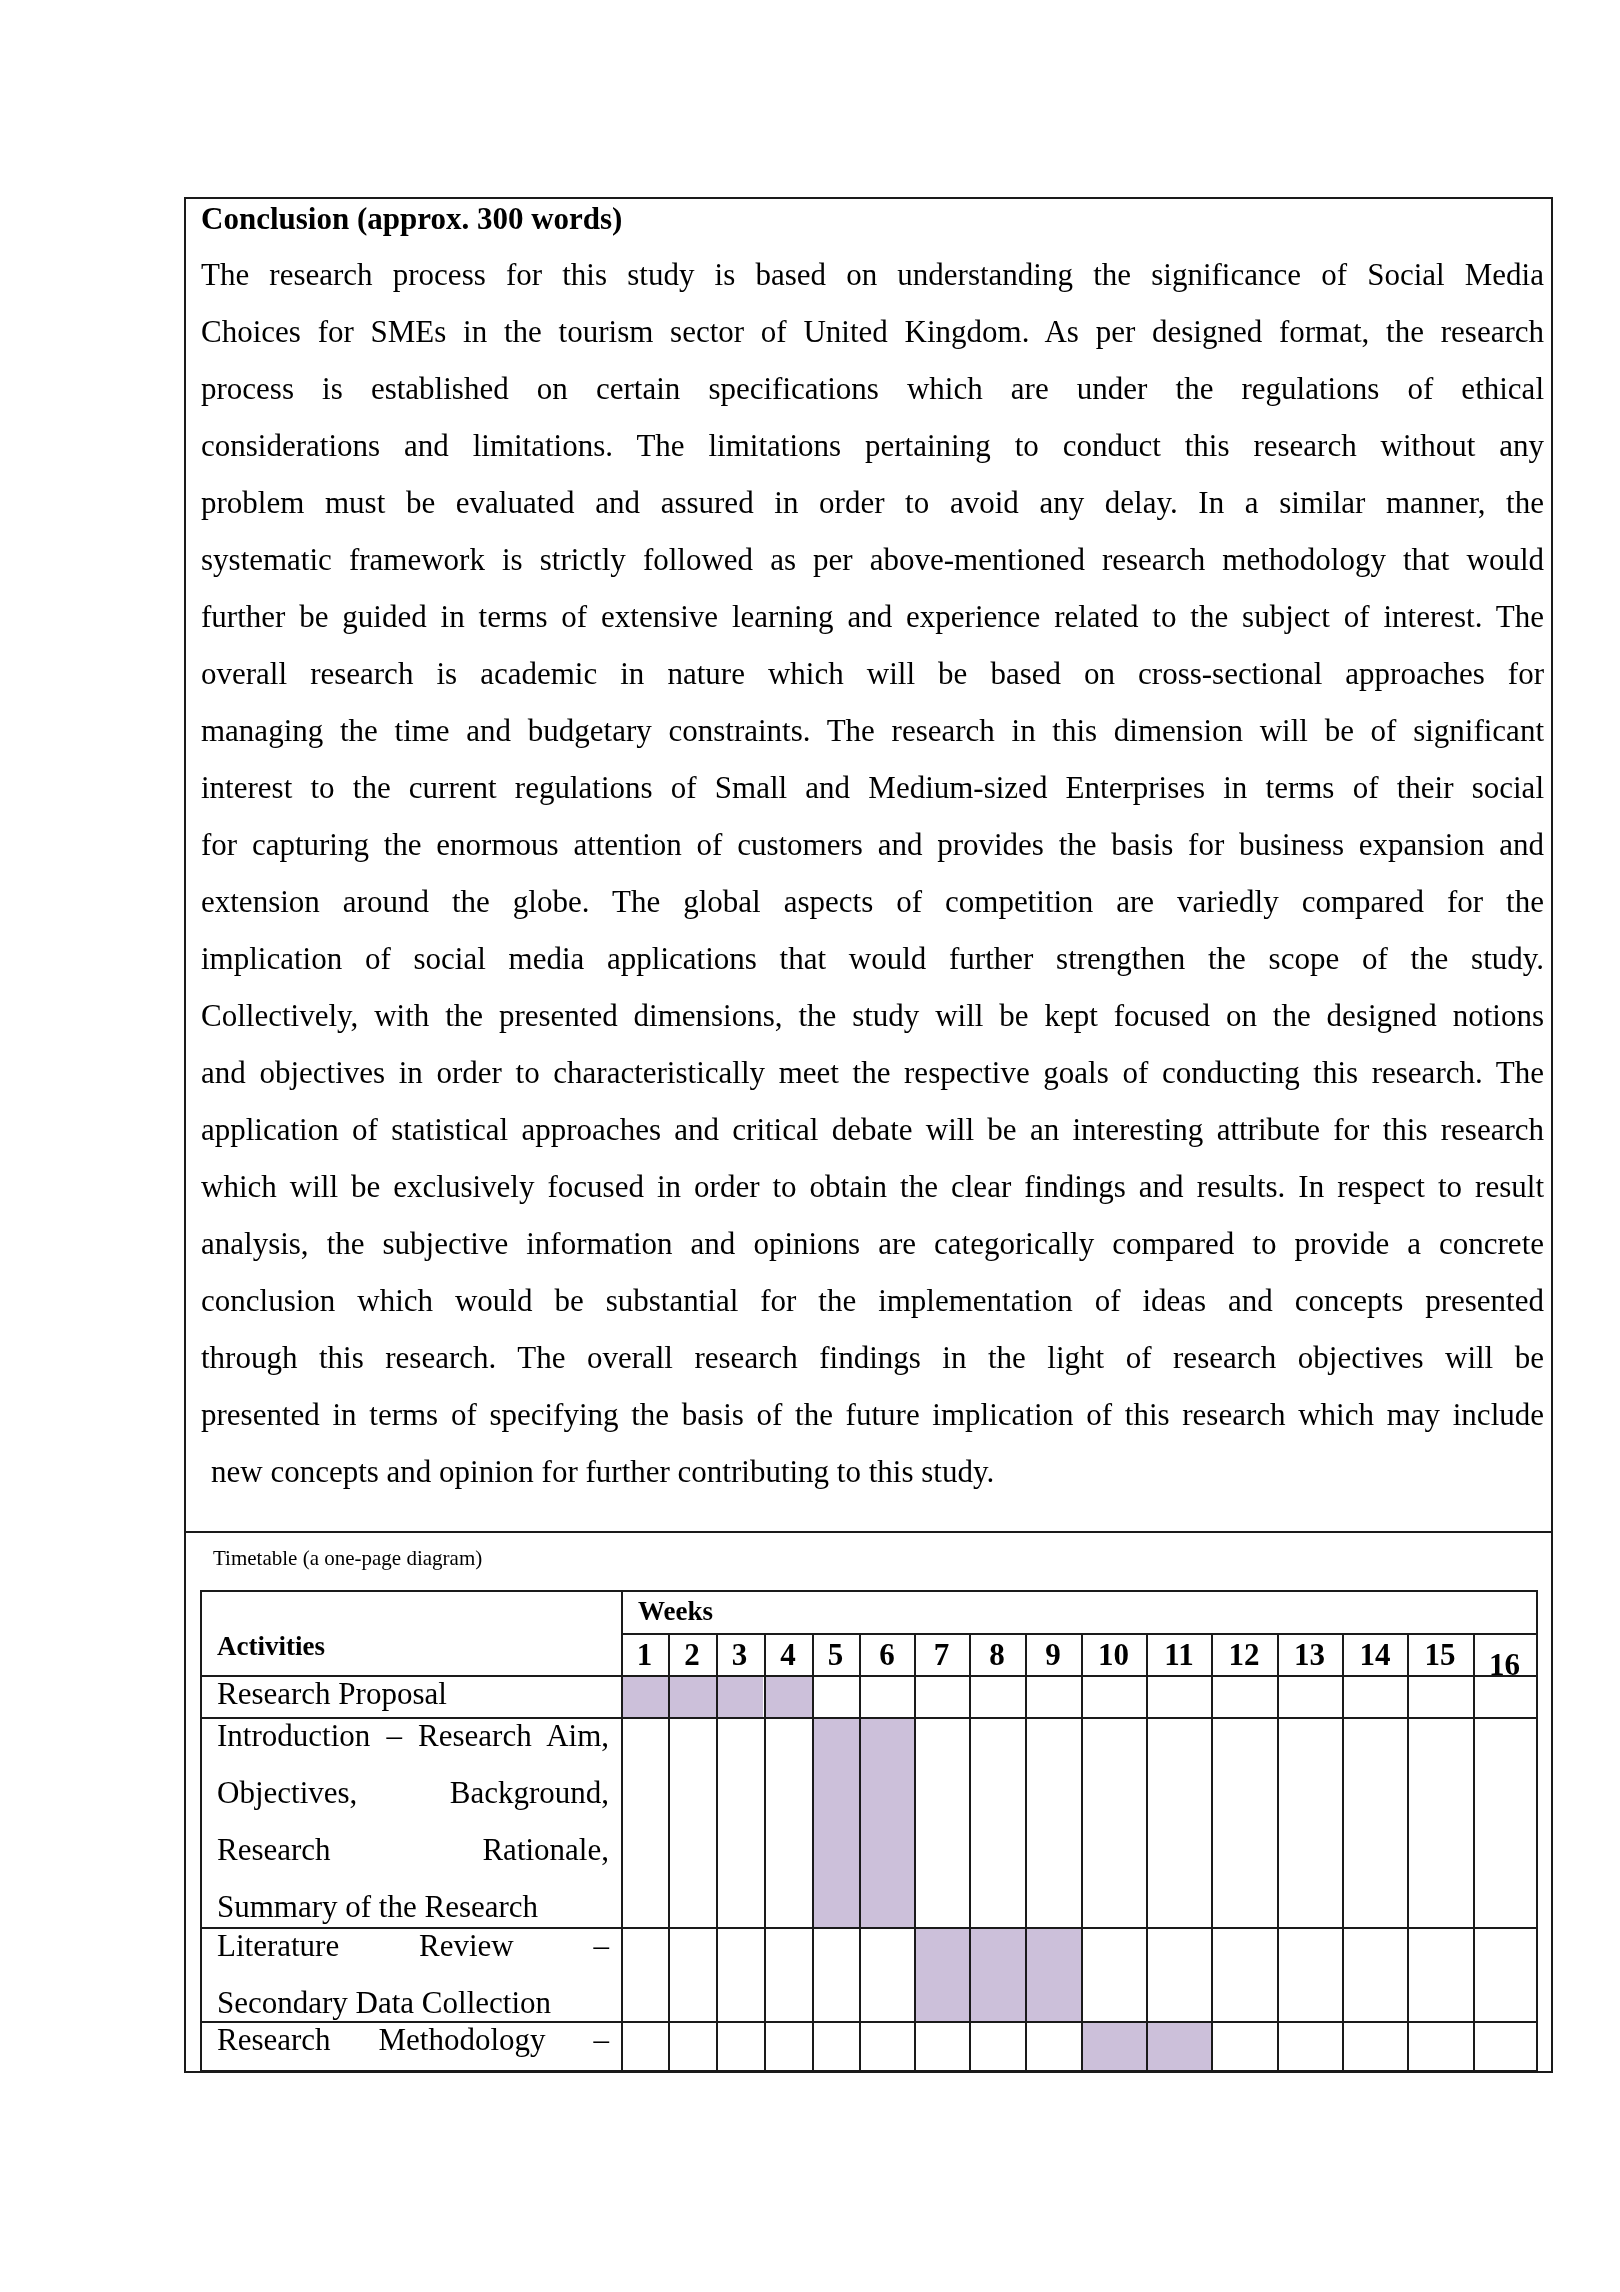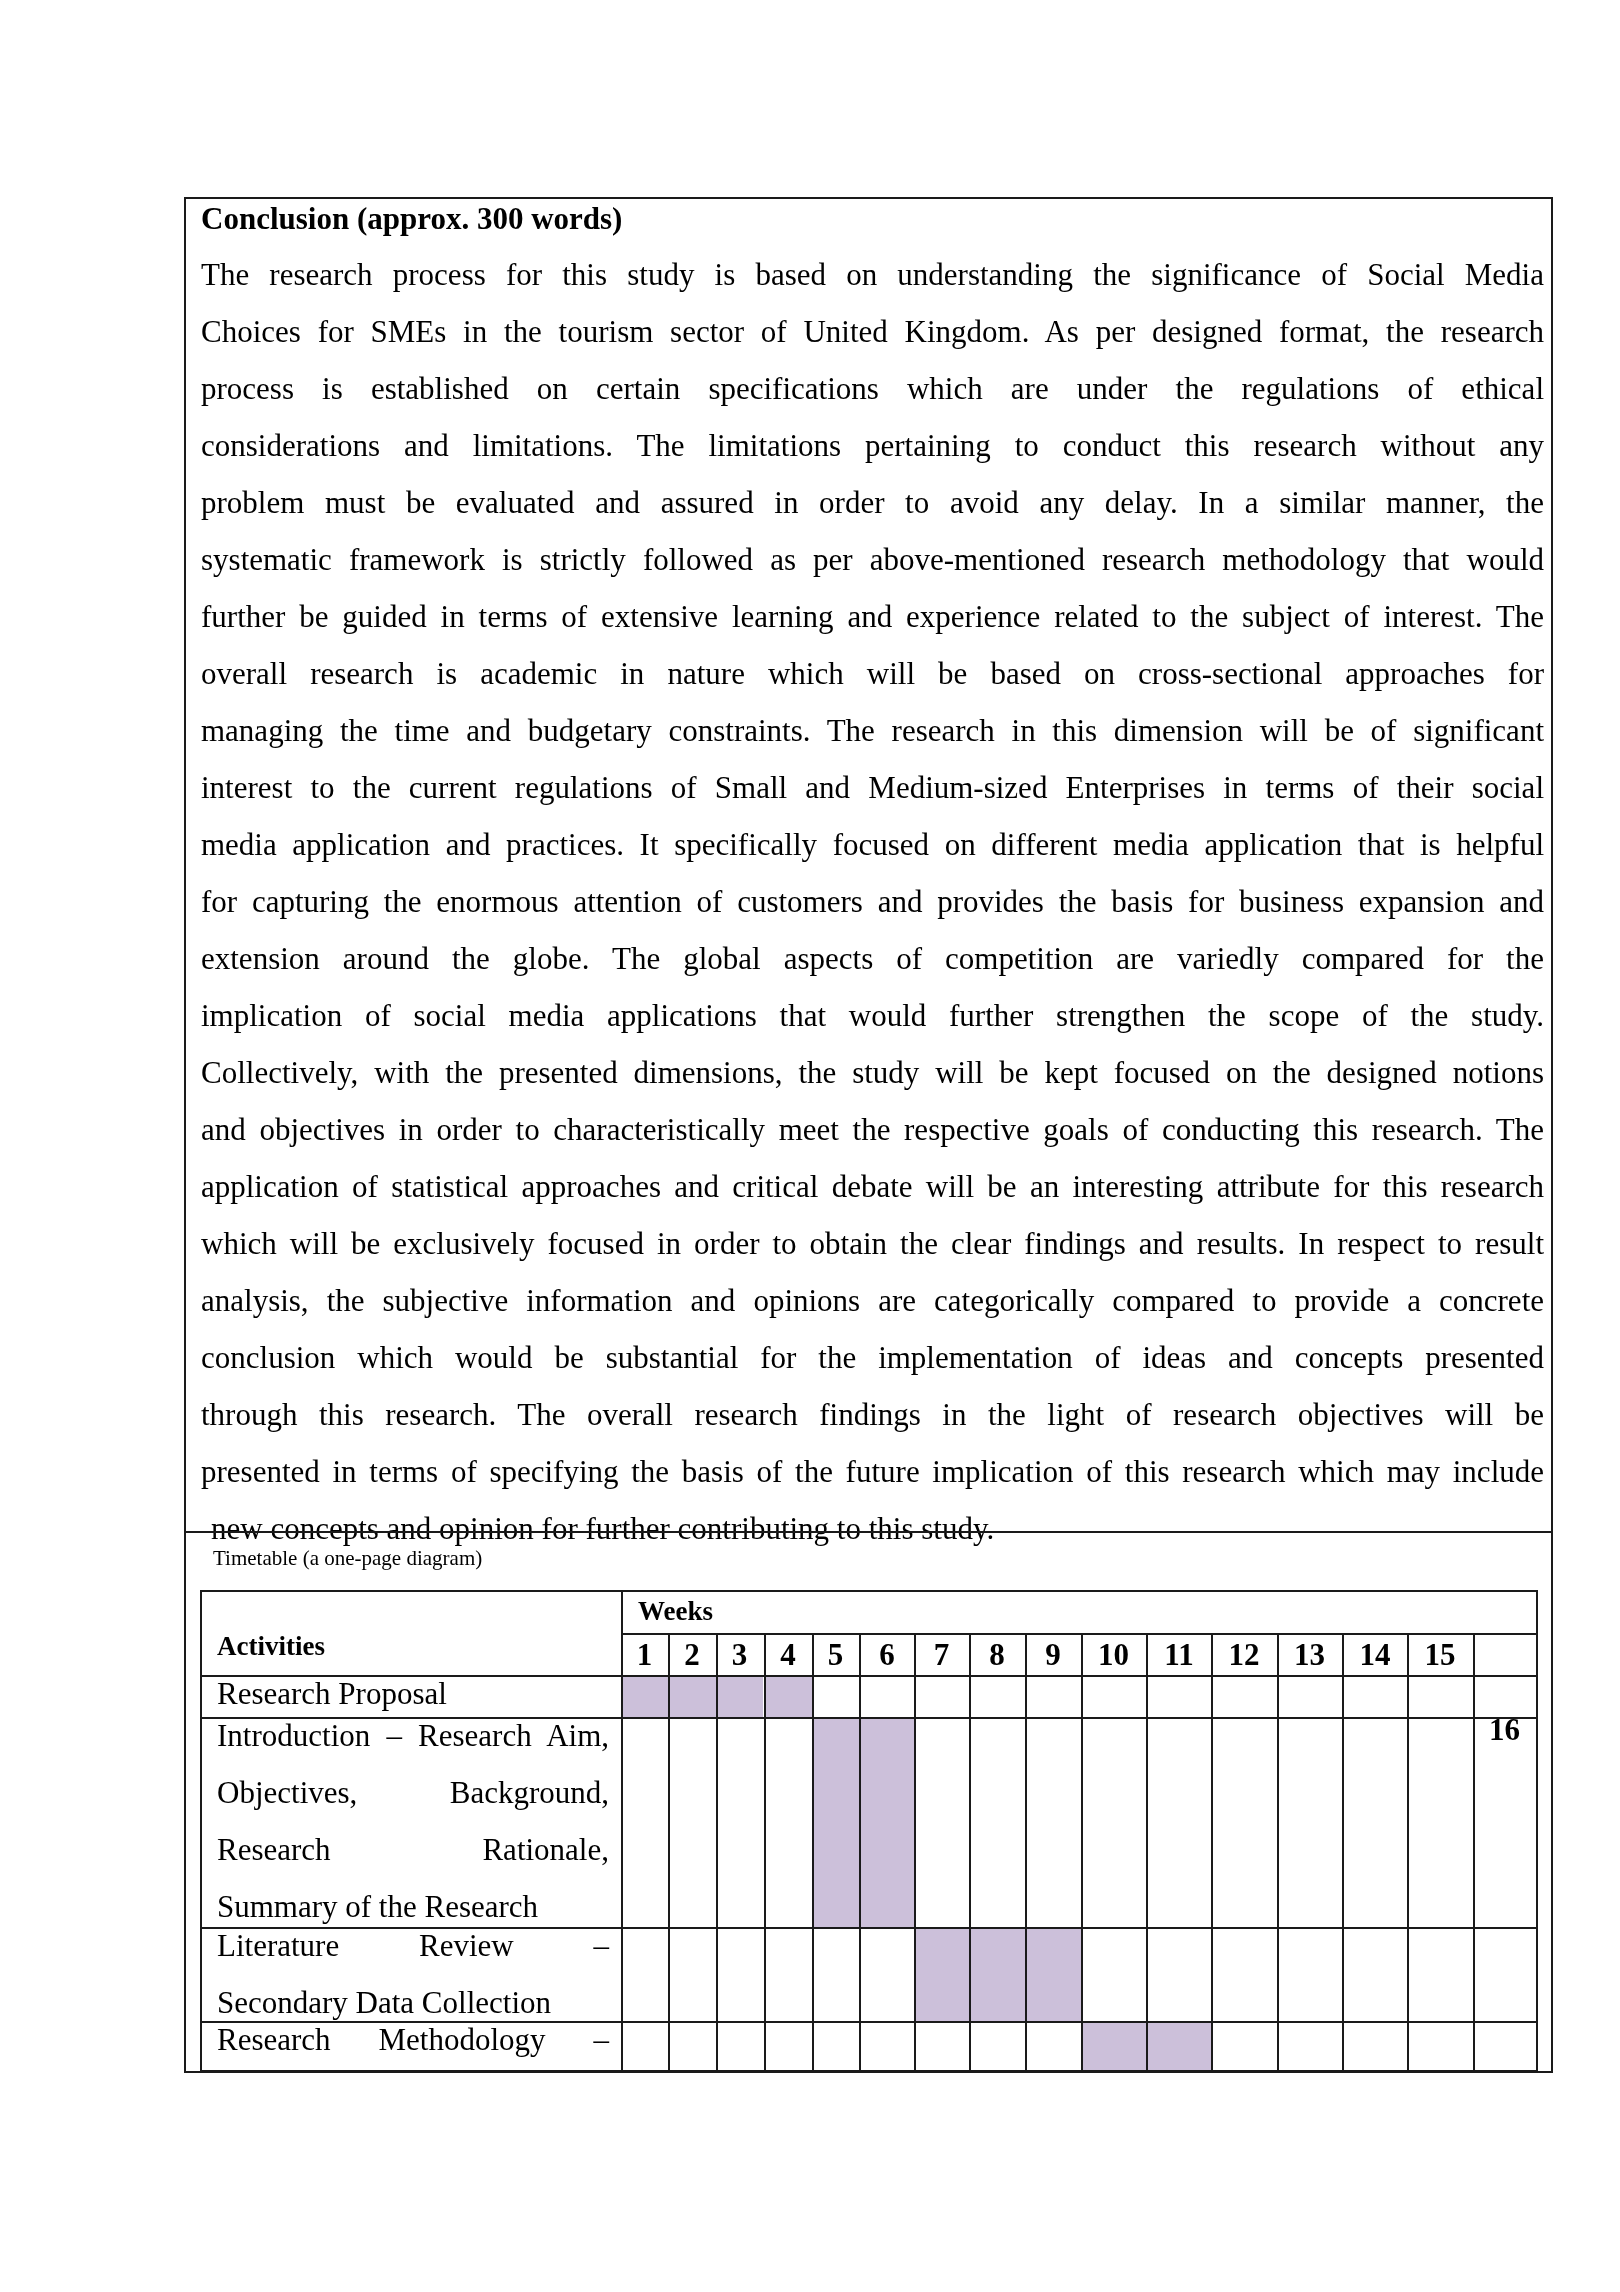--- a/index.html
+++ b/index.html
@@ -35,21 +35,20 @@
     <span class="ln">The research process for this study is based on understanding the significance of Social Media</span>
     <span class="ln">Choices for SMEs in the tourism sector of United Kingdom. As per designed format, the research</span>
     <span class="ln">process is established on certain specifications which are under the regulations of ethical</span>
     <span class="ln">considerations and limitations. The limitations pertaining to conduct this research without any</span>
     <span class="ln">problem must be evaluated and assured in order to avoid any delay. In a similar manner, the</span>
     <span class="ln">systematic framework is strictly followed as per above-mentioned research methodology that would</span>
     <span class="ln">further be guided in terms of extensive learning and experience related to the subject of interest. The</span>
     <span class="ln">overall research is academic in nature which will be based on cross-sectional approaches for</span>
     <span class="ln">managing the time and budgetary constraints. The research in this dimension will be of significant</span>
     <span class="ln">interest to the current regulations of Small and Medium-sized Enterprises in terms of their social</span>
-    <span class="ln">media application and practices. It specifically focused on different media application that is helpful</span>
     <span class="ln">for capturing the enormous attention of customers and provides the basis for business expansion and</span>
     <span class="ln">extension around the globe. The global aspects of competition are variedly compared for the</span>
     <span class="ln">implication of social media applications that would further strengthen the scope of the study.</span>
     <span class="ln">Collectively, with the presented dimensions, the study will be kept focused on the designed notions</span>
     <span class="ln">and objectives in order to characteristically meet the respective goals of conducting this research. The</span>
     <span class="ln">application of statistical approaches and critical debate will be an interesting attribute for this research</span>
     <span class="ln">which will be exclusively focused in order to obtain the clear findings and results. In respect to result</span>
     <span class="ln">analysis, the subjective information and opinions are categorically compared to provide a concrete</span>
     <span class="ln">conclusion which would be substantial for the implementation of ideas and concepts presented</span>
     <span class="ln">through this research. The overall research findings in the light of research objectives will be</span>
@@ -108,21 +107,21 @@
     <div class="wk" style="left: 859px; top: 1635px; width: 56px;">6</div>
     <div class="wk" style="left: 914px; top: 1635px; width: 55px;">7</div>
     <div class="wk" style="left: 969px; top: 1635px; width: 56px;">8</div>
     <div class="wk" style="left: 1025px; top: 1635px; width: 56px;">9</div>
     <div class="wk" style="left: 1081px; top: 1635px; width: 65px;">10</div>
     <div class="wk" style="left: 1146px; top: 1635px; width: 66px;">11</div>
     <div class="wk" style="left: 1211px; top: 1635px; width: 66px;">12</div>
     <div class="wk" style="left: 1277px; top: 1635px; width: 65px;">13</div>
     <div class="wk" style="left: 1342px; top: 1635px; width: 66px;">14</div>
     <div class="wk" style="left: 1407px; top: 1635px; width: 66px;">15</div>
-    <div class="wk" style="left: 1473px; top: 1710px; width: 63px; border-radius: 13px;">16</div>
+    <div class="wk" style="left: 1473px; top: 1645px; width: 63px; border-radius: 13px;">16</div>
     <div class="act" style="top: 1665px;">
       <span class="ln last">Research Proposal</span>
     </div>
     <div class="act" style="top: 1707px;">
       <span class="ln">Introduction – Research Aim,</span>
       <span class="ln">Objectives, Background,</span>
       <span class="ln">Research Rationale,</span>
       <span class="ln last">Summary of the Research</span>
     </div>
     <div class="act" style="top: 1917px;">

